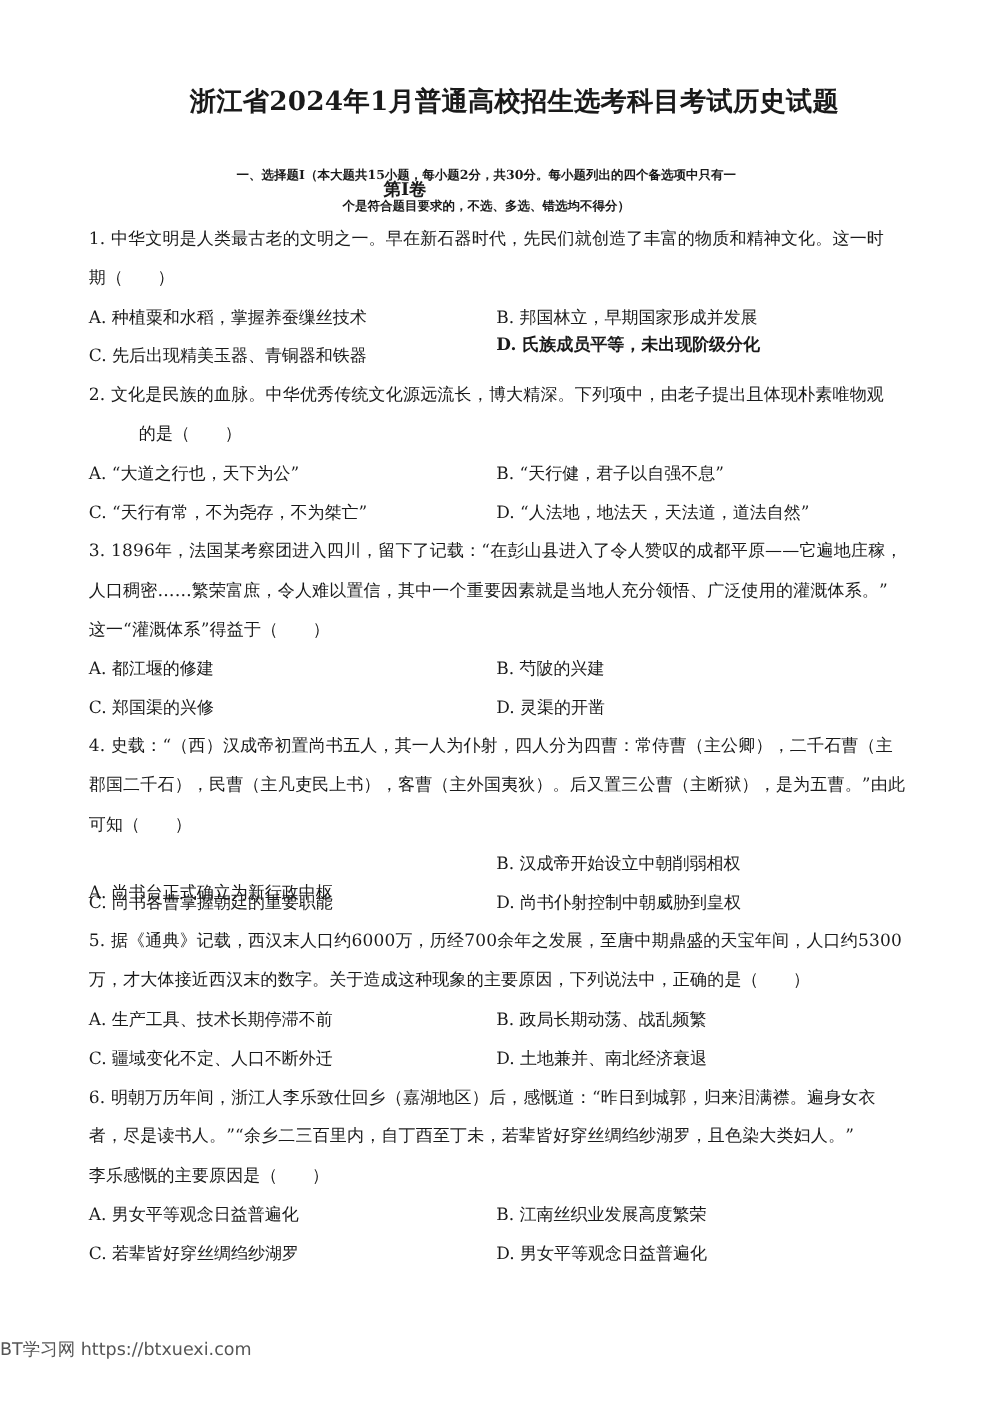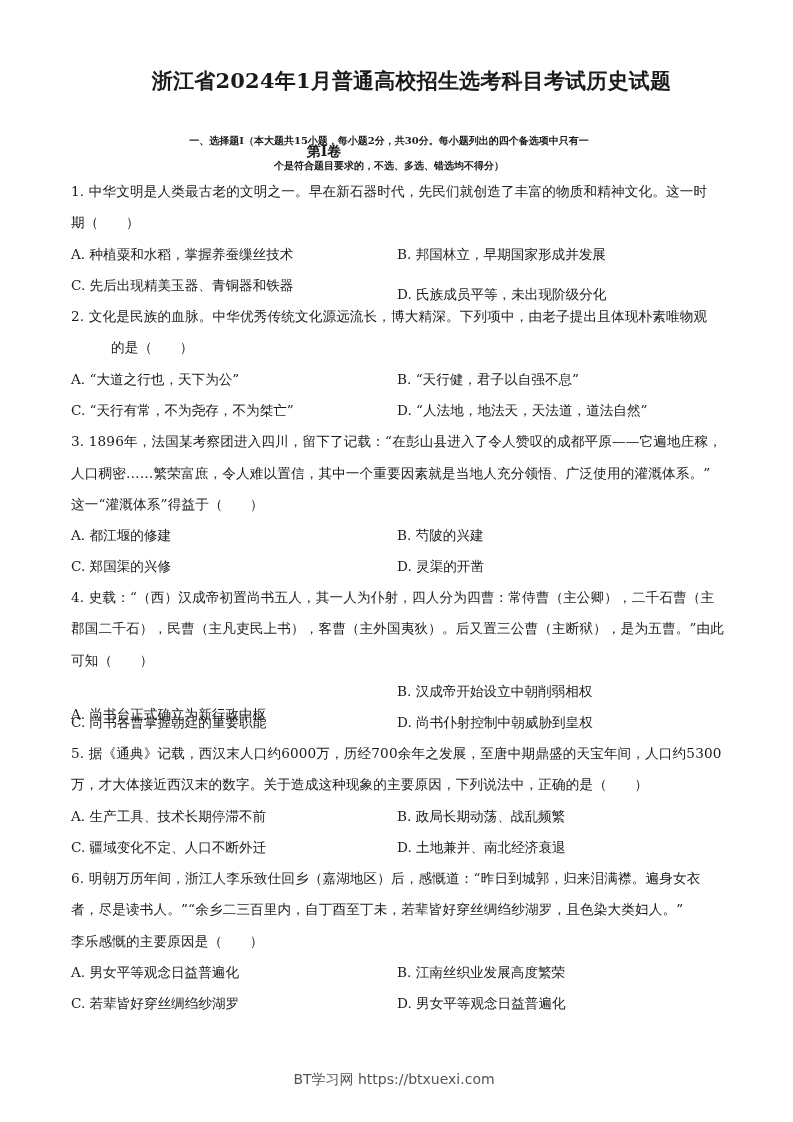--- a/index.html
+++ b/index.html
@@ -6,39 +6,39 @@
   body { width:793px; height:1122px; position:relative; overflow:hidden;
          font-family:"DejaVu Serif","Liberation Serif",serif; color:#1a1a1a; }
   .title { position:absolute; left:0; width:793px; top:67px; text-align:center;
            font-size:21px; font-weight:bold; letter-spacing:0.2px;padding-left:15px; }
   .subtitle { position:absolute; left:0; width:648px; top:104px; text-align:center;
               font-size:14px; font-weight:bold;margin-top:39px; }
   .section { position:absolute; left:59px; width:660px; font-size:10px; font-weight:bold; line-height:25px;text-align:center; }
   .line { position:absolute; left:71px; white-space:nowrap; font-size:13.6px; line-height:20px; letter-spacing:0.15px; }
   .optL { position:absolute; left:71px; white-space:nowrap; font-size:13.6px; line-height:20px; }
   .optR { position:absolute; left:397px; white-space:nowrap; font-size:13.6px; line-height:20px; }
-  .footer { position:absolute; left:0; width:788px; top:1071px; text-align:center;
+  .footer { position:absolute; left:0; width:788px; top:1071px; 
             font-family:"DejaVu Sans","Liberation Sans",sans-serif; font-size:14px; color:#555; }
 </style>
 </head>
 <body>
 
 <div>
   <div class="title">浙江省2024年1月普通高校招生选考科目考试历史试题</div>
   <div class="subtitle">第Ⅰ卷</div>
   <div class="section" style="top:128px;">一、选择题Ⅰ（本大题共15小题，每小题2分，共30分。每小题列出的四个备选项中只有一</div>
   <div class="section" style="top:153px;">个是符合题目要求的，不选、多选、错选均不得分）</div>
 
   <div>
     <div class="line" style="top:181px;">1. 中华文明是人类最古老的文明之一。早在新石器时代，先民们就创造了丰富的物质和精神文化。这一时</div>
     <div class="line" style="top:212px;">期（　　）</div>
     <div class="optL" style="top:244px;text-align:center;">A. 种植粟和水稻，掌握养蚕缫丝技术</div>
     <div class="optR" style="top:244px;">B. 邦国林立，早期国家形成并发展</div>
     <div class="optL" style="top:275px;">C. 先后出现精美玉器、青铜器和铁器</div>
-    <div class="optR" style="top:284px;">D. 氏族成员平等，未出现阶级分化</div>
+    <div class="optR" style="top:266px;font-weight:bold;">D. 氏族成员平等，未出现阶级分化</div>
   </div>
 
   <div>
     <div class="line" style="top:306px;">2. 文化是民族的血脉。中华优秀传统文化源远流长，博大精深。下列项中，由老子提出且体现朴素唯物观</div>
     <div class="line" style="top:337px;margin-left:40px;">的是（　　）</div>
     <div class="optL" style="top:369px;">A. “大道之行也，天下为公”</div>
     <div class="optR" style="top:369px;">B. “天行健，君子以自强不息”</div>
     <div class="optL" style="top:400px;">C. “天行有常，不为尧存，不为桀亡”</div>
     <div class="optR" style="top:400px;">D. “人法地，地法天，天法道，道法自然”</div>
   </div>

